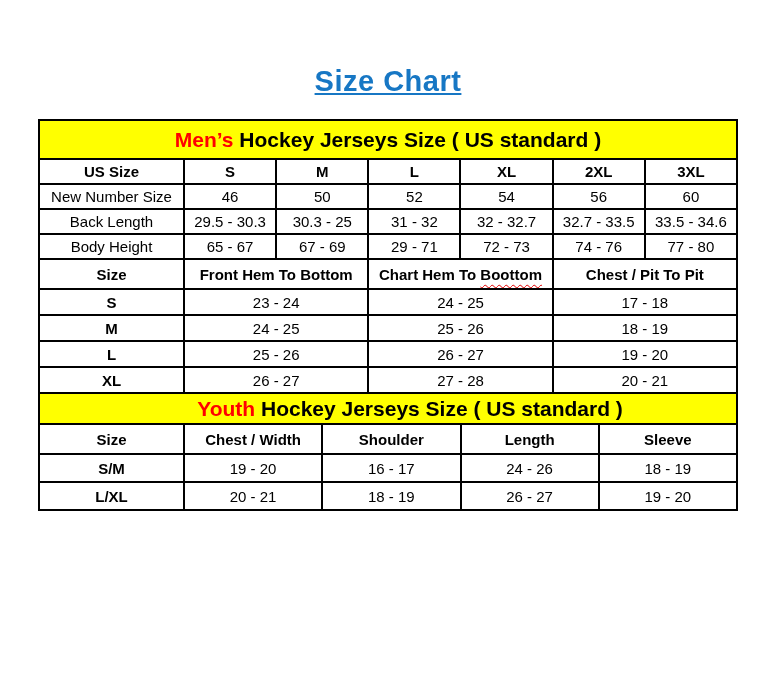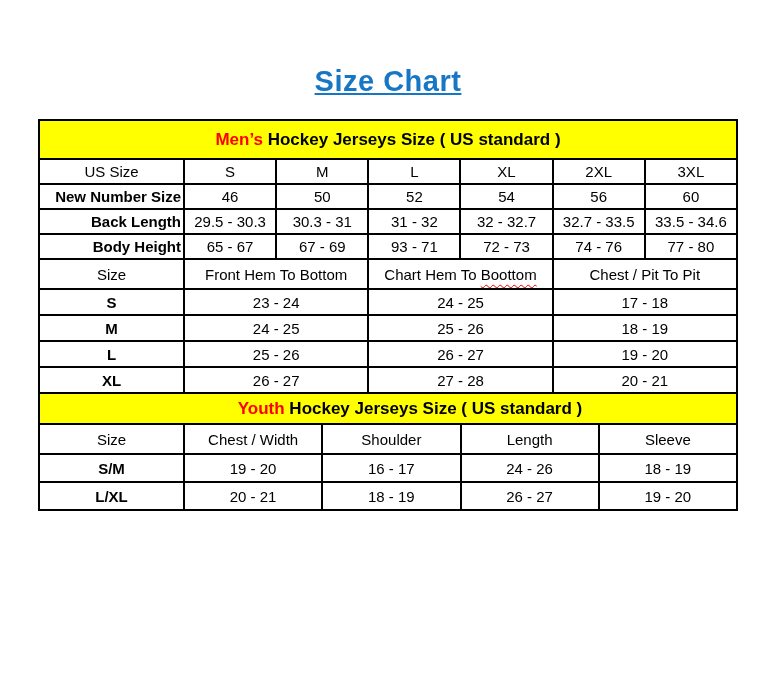--- a/index.html
+++ b/index.html
@@ -33,33 +33,33 @@
     text-align: center;
     vertical-align: middle;
     font-size: 15px;
     padding: 0 2px;
     overflow: hidden;
     white-space: nowrap;
   }
   .banner {
     background: #FFFF00;
     font-weight: bold;
-    font-size: 17px;
+    font-size: 21px;
     height: 36px;
   }
   .mens-tbl .banner { height: 37px; }
   .youth-tbl .banner { height: 29px; padding-left: 46px; }
   .hl { color: #FF0000; }
-  .head td { font-weight: normal; }
+  .head td { font-weight: bold; }
   .mens-tbl .head td, .mens-tbl .data td { height: 23px; }
   .womens-tbl .head td { height: 28px; }
   .womens-tbl .data td { height: 24px; }
   .youth-tbl .head td { height: 28px; }
   .youth-tbl .data td { height: 26px; }
-  td.rowlabel { font-weight: bold; text-align: right; }
+  td.rowlabel { font-weight: normal; }
   td.rowlabel-bold { font-weight: bold; }
   .sq {
     text-decoration-line: underline;
     text-decoration-style: wavy;
     text-decoration-color: #E00000;
     text-decoration-thickness: 1px;
     text-underline-offset: 4px;
   }
 </style>
 </head>
@@ -101,31 +101,31 @@
           <td>46</td>
           <td>50</td>
           <td>52</td>
           <td>54</td>
           <td>56</td>
           <td>60</td>
         </tr>
         <tr class="data">
           <td class="rowlabel">Back Length</td>
           <td>29.5 - 30.3</td>
-          <td>30.3 - 31</td>
+          <td>30.3 - 25</td>
           <td>31 - 32</td>
           <td>32 - 32.7</td>
           <td>32.7 - 33.5</td>
           <td>33.5 - 34.6</td>
         </tr>
         <tr class="data">
           <td class="rowlabel">Body Height</td>
           <td>65 - 67</td>
           <td>67 - 69</td>
-          <td>93 - 71</td>
+          <td>29 - 71</td>
           <td>72 - 73</td>
           <td>74 - 76</td>
           <td>77 - 80</td>
         </tr>
       </tbody>
     </table>
 
     <table class="womens-tbl">
       <colgroup>
           <col style="width:145px">

